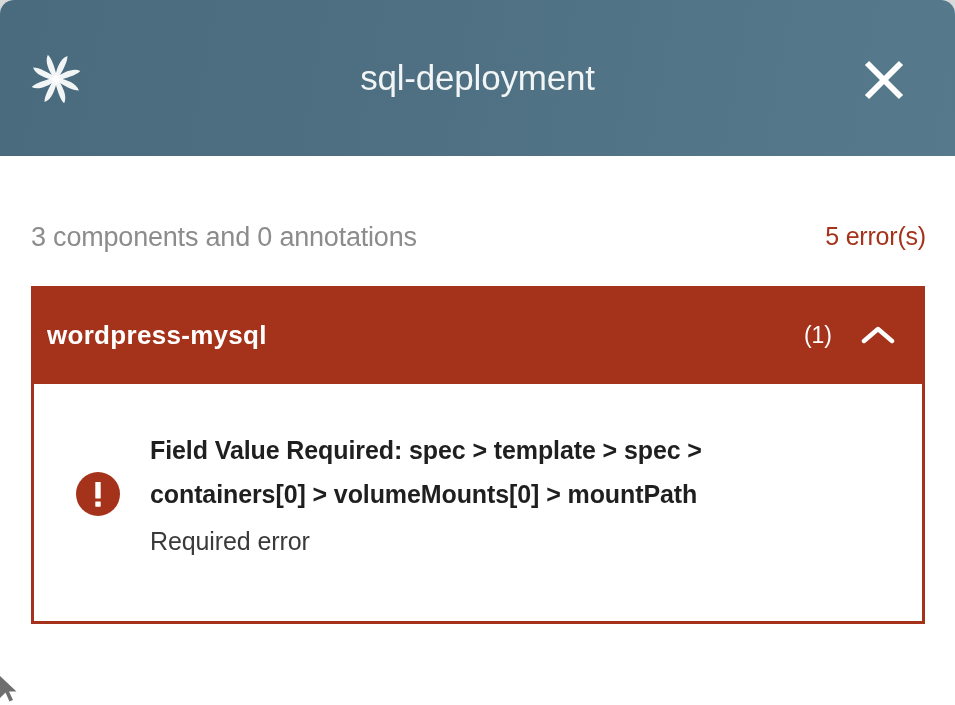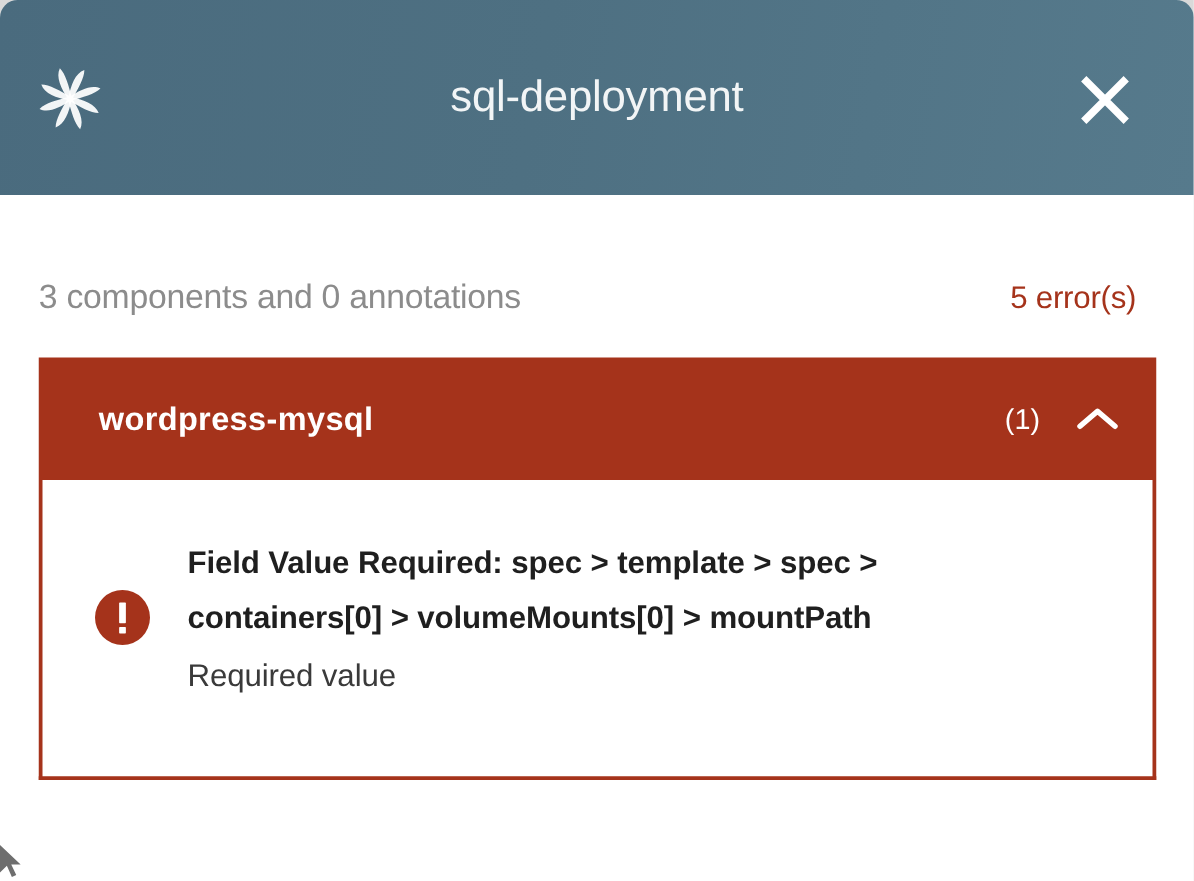--- a/index.html
+++ b/index.html
@@ -67,24 +67,24 @@
     width: 48px;
     height: 48px;
     cursor: pointer;
   }
   .close-button svg { display: block; width: 48px; height: 48px; }
 
   
   .summary-row {
     position: absolute;
     left: 31px;
-    right: 46px;
+    right: 29px;
     top: 222px;
     display: flex;
-    align-items: flex-end;
+    align-items: flex-start;
     justify-content: space-between;
   }
   .summary-left {
     color: #8c8c8c;
     font-size: 27px;
     font-weight: 400;
     letter-spacing: -0.2px;
   }
   .summary-right {
     color: #a5331b;
@@ -98,21 +98,21 @@
     position: absolute;
     left: 31px;
     top: 286px;
     width: 894px;
   }
   .accordion-header {
     height: 98px;
     background: #a5331b;
     display: flex;
     align-items: center;
-    padding: 0 30px 0 48px;
+    padding: 0 30px 0 16px;
     box-sizing: border-box;
     cursor: pointer;
   }
   .accordion-title {
     flex: 1;
     color: #ffffff;
     font-size: 26px;
     font-weight: 700;
     letter-spacing: 0.3px;
   }
@@ -242,21 +242,21 @@
         <div class="error-icon">
           <svg viewBox="0 0 44 44" xmlns="http://www.w3.org/2000/svg">
             <circle cx="22" cy="22" r="22" fill="#a5331b"></circle>
             <rect x="19.3" y="10" width="5.4" height="16.5" rx="0.6" fill="#ffffff"></rect>
             <rect x="19.3" y="29.5" width="5.4" height="5.2" rx="0.6" fill="#ffffff"></rect>
           </svg>
         </div>
 
         <div class="error-texts">
           <div class="error-title">Field Value Required: spec &gt; template &gt; spec &gt; containers[0] &gt; volumeMounts[0] &gt; mountPath</div>
-          <div class="error-detail">Required value</div>
+          <div class="error-detail">Required error</div>
         </div>
 
       </div>
 
     </div>
   </div>
 
   <div class="cursor-pointer">
     <svg viewBox="0 0 22 29" xmlns="http://www.w3.org/2000/svg">
       <path d="M0 0 L0 22 L5.5 16.5 L9.5 25.5 L13 24 L9 15.5 L16.5 15.5 Z" fill="#6e6e6e"></path>

